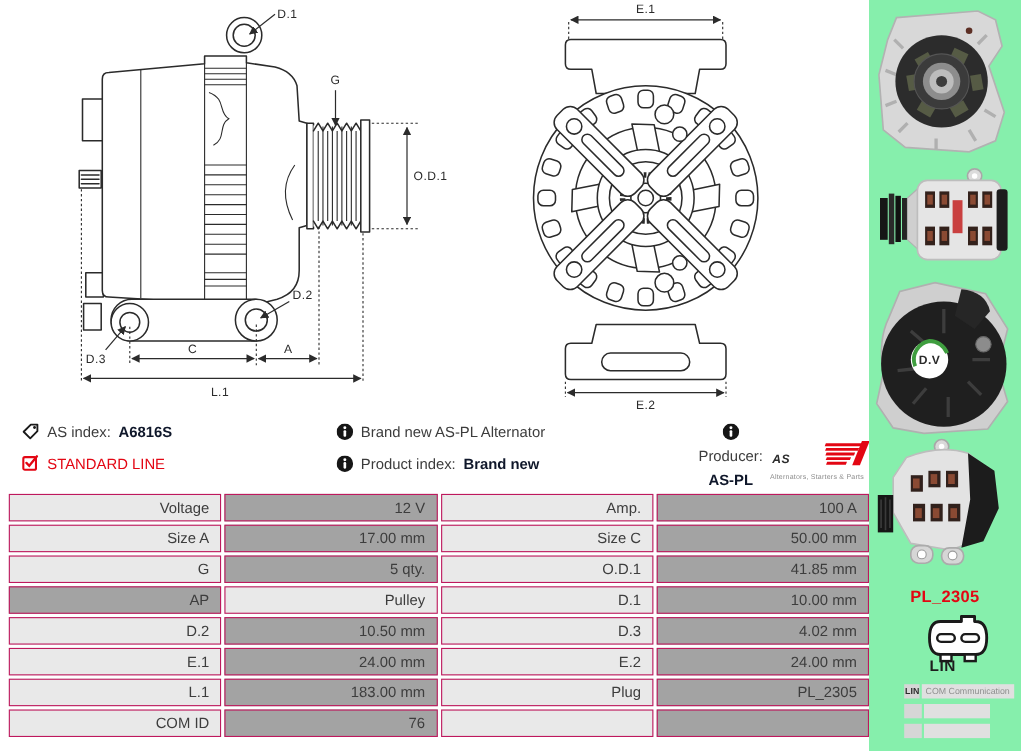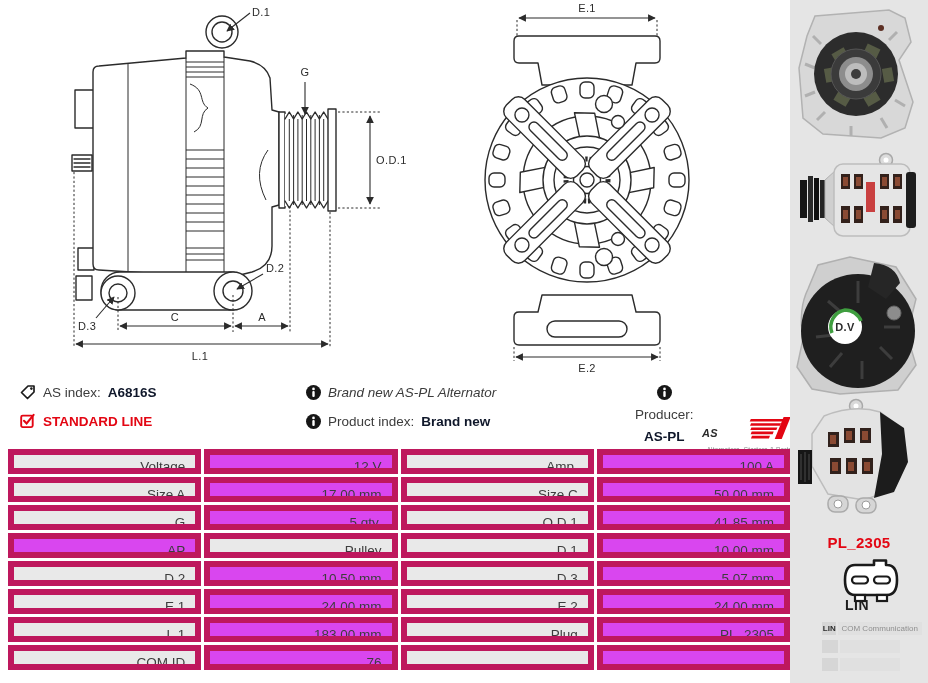--- a/index.html
+++ b/index.html
@@ -13,35 +13,35 @@
   .ln  { stroke:#2b2b2b; stroke-width:1.4; fill:none; stroke-linejoin:round; stroke-linecap:round; }
   .shape { stroke:#2b2b2b; stroke-width:1.4; fill:#fff; stroke-linejoin:round; }
   .thin { stroke:#2b2b2b; stroke-width:1; fill:none; }
   .dim { stroke:#2b2b2b; stroke-width:1.1; fill:none; }
   .dot { stroke:#2b2b2b; stroke-width:1; stroke-dasharray:2.2,2.2; fill:none; }
 
   
   .info-area { position:absolute; left:8px; top:380px; width:782px; height:66px; font-size:13.5px; color:#3c3c3c; }
   .info-item { position:absolute; display:flex; align-items:center; gap:7px; white-space:nowrap; }
   .info-item b { color:#0f172a; }
-  .red-bold { color:#e30613; font-weight:bold; }
+  .red-bold { color:#e30613; font-weight:normal; }
   .icon-box { display:inline-flex; width:16px; height:16px; align-items:center; justify-content:center; flex:0 0 auto; }
 
-  .aspl-logo { position:absolute; left:692px; top:36px; width:92px; text-align:right; }
+  .aspl-logo { position:absolute; left:692px; top:20px; width:92px; text-align:left; }
   .aspl-tagline { font-size:6.4px; color:#8d8d8d; letter-spacing:.2px; margin-top:1px; }
 
   
   .specs-table { position:absolute; left:8px; top:449px; width:782px;
     display:grid; grid-template-columns:1fr 1fr 1fr 1fr; gap:3px; font-size:13.5px; color:#3d3d3d; }
-  .cell { height:25px; line-height:23px; border:6px solid #be185d; text-align:right; padding-right:10px; overflow:hidden; }
+  .cell { height:25px; line-height:23px; border:1px solid #be185d; text-align:right; padding-right:10px; overflow:hidden; }
   .cell.lbl { background:#e9e9e9; }
-  .cell.val { background:#d946ef; }
+  .cell.val { background:#a3a3a3; }
 
   
-  .photos { position:absolute; left:790px; top:0; width:138px; height:683px; background:#e5e5e5; }
+  .photos { position:absolute; left:790px; top:0; width:138px; height:683px; background:#86efac; }
   .photo { position:absolute; cursor:pointer; }
   .plug-name { position:absolute; left:0; top:534px; width:138px; text-align:center;
     color:#e30613; font-weight:bold; font-size:15px; letter-spacing:.3px; }
   .plug-icon { position:absolute; left:52px; top:558px; }
   .plug-type { position:absolute; left:55px; top:597px; font-size:14px; font-weight:bold; color:#1d1d1d; letter-spacing:.5px; }
   .com-table { position:absolute; left:32px; top:622px; width:100px; display:flex; flex-direction:column; gap:5px; }
   .com-row { display:flex; gap:2px; height:13px; font-size:8px; line-height:13px; }
   .com-k { width:16px; background:#d6d6d6; color:#2b2b2b; font-weight:bold; text-align:center; }
   .com-v { background:#e0e0e0; color:#8f8f8f; padding-left:3px; white-space:nowrap; overflow:hidden; }
   .com-row.r0 .com-v { width:92px; }
@@ -246,21 +246,21 @@
     <div class="info-item" style="left:12px;top:33px;">
       <span class="icon-box">
         <svg width="16" height="16" viewBox="0 0 16 16">
             <rect x="1.2" y="2.6" width="11.5" height="11.5" rx="1.5" fill="none" stroke="#e30613" stroke-width="1.9"></rect>
             <path d="M4,7.8 L6.6,10.4 L13.6,1.8" fill="none" stroke="#e30613" stroke-width="2.1" stroke-linecap="round"></path>
           </svg>
       </span>
       <span class="red-bold">STANDARD LINE</span>
     </div>
 
-    <div class="info-item" style="left:297px;top:4px;font-style:italic;">
+    <div class="info-item" style="left:297px;top:4px;">
       <span class="icon-box">
         <svg width="15" height="15" viewBox="0 0 15 15">
             <circle cx="7.5" cy="7.5" r="7.5" fill="#161616"></circle>
             <circle cx="7.5" cy="3.9" r="1.35" fill="#fff"></circle>
             <rect x="6.3" y="6.1" width="2.4" height="6" rx="1" fill="#fff"></rect>
           </svg>
       </span>
       <span>Brand new AS-PL Alternator</span>
     </div>
     <div class="info-item" style="left:297px;top:33px;">
@@ -320,21 +320,21 @@
     <div class="cell val">41.85 mm</div>
 
     <div class="cell val">AP</div>
     <div class="cell lbl">Pulley</div>
     <div class="cell lbl">D.1</div>
     <div class="cell val">10.00 mm</div>
 
     <div class="cell lbl">D.2</div>
     <div class="cell val">10.50 mm</div>
     <div class="cell lbl">D.3</div>
-    <div class="cell val">5.07 mm</div>
+    <div class="cell val">4.02 mm</div>
 
     <div class="cell lbl">E.1</div>
     <div class="cell val">24.00 mm</div>
     <div class="cell lbl">E.2</div>
     <div class="cell val">24.00 mm</div>
 
     <div class="cell lbl">L.1</div>
     <div class="cell val">183.00 mm</div>
     <div class="cell lbl">Plug</div>
     <div class="cell val">PL_2305</div>

